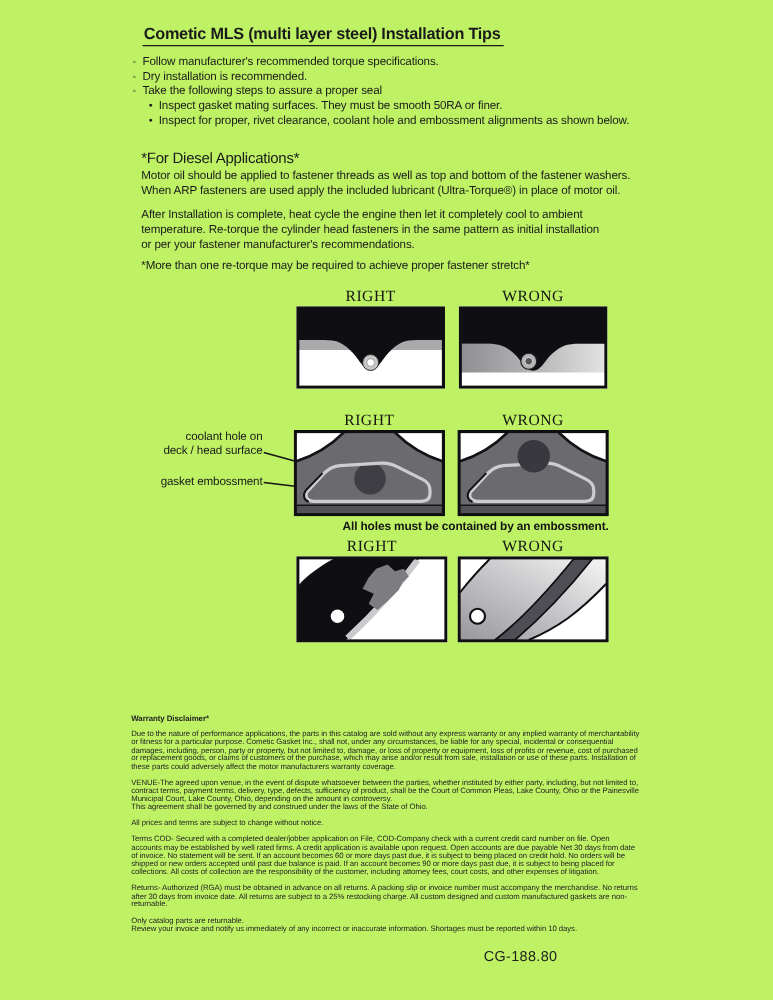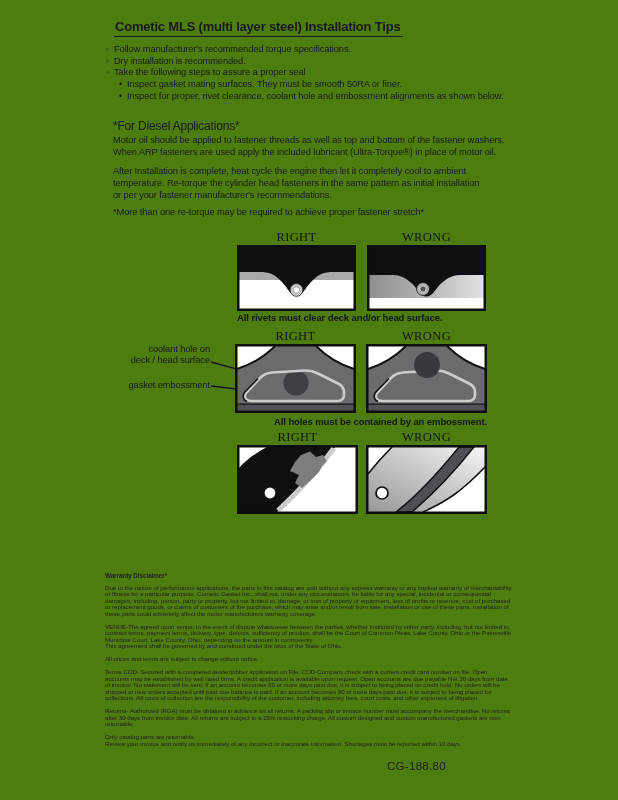--- a/index.html
+++ b/index.html
@@ -1,16 +1,16 @@
 <!DOCTYPE html>
 <html><head>
 <meta charset="utf-8">
 <style>
   html,body{margin:0;padding:0;background:#e8e8e8;}
-  .page{position:relative;width:618px;height:800px;background:#4d7c0f;margin:0 auto;
+  .page{position:relative;width:618px;height:800px;background:#bef264;margin:0 auto;
         font-family:"Liberation Sans",sans-serif;color:#1a1a1a;overflow:hidden;}
   .abs{position:absolute;}
   .title{position:absolute;left:114px;top:19px;margin:0;font-size:13px;font-weight:700;
          letter-spacing:-0.2px;border-bottom:1.6px solid #1a1a1a;padding:0 3px 2px 1px;}
   .tips{position:absolute;left:106px;top:44px;font-size:9.3px;letter-spacing:-0.1px;}
   .tips .row{display:flex;line-height:11.7px;white-space:nowrap;}
   .tips .row.sub{margin-left:13px;}
   .g{width:8px;flex:0 0 8px;text-align:left;}
   .g.o{font-size:8px;}
   .g.s{font-size:9px;}
@@ -93,21 +93,20 @@
       </defs>
       <rect width="119" height="66" fill="#ffffff"></rect>
       <rect x="2" y="30" width="115" height="23" fill="url(#gDeckW)"></rect>
       <path d="M2,2 H117 V30 H97 C86,30 82,31.5 74,38.5 C68,44.5 65.5,51.5 59.5,51.5 C53.5,51.5 51,44.5 45,38.5 C37,31.5 33,30 22,30 H2 Z" fill="#0e0e13"></path>
       <circle cx="56" cy="44" r="6.4" fill="#b2b2b4" stroke="#1d1d1f" stroke-width="0.9"></circle>
       <circle cx="56" cy="44" r="3.1" fill="#565659" stroke="#e8e8e8" stroke-width="0.7"></circle>
       <rect x="1.25" y="1.25" width="116.5" height="63.5" fill="none" stroke="#0e0e13" stroke-width="2.5"></rect>
     </svg>
   </div>
 
-  <div class="dg-caption" style="left:237px;top:312px;">All rivets must clear deck and/or head surface.</div>
 
   <div class="dg-label" style="left:235px;top:329px;">RIGHT</div>
   <div class="dg-label" style="left:366px;top:329px;">WRONG</div>
 
   <div class="ptr-label" style="top:344px;">coolant hole on
 deck / head surface</div>
   <div class="ptr-label" style="top:380px;">gasket embossment</div>
 
   <div class="abs" style="left:205px;top:355px;">
     <svg width="95" height="45" viewBox="0 0 95 45">

